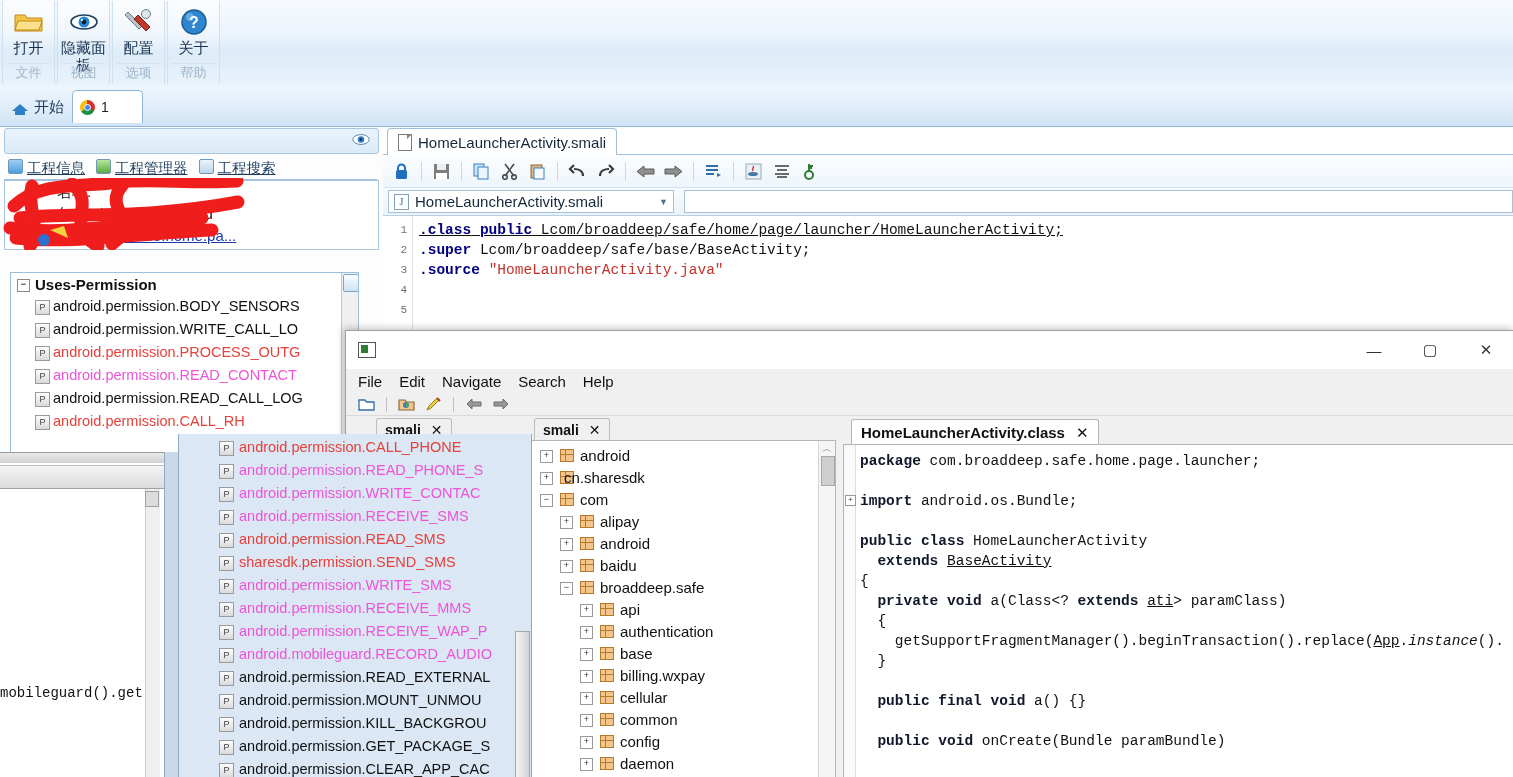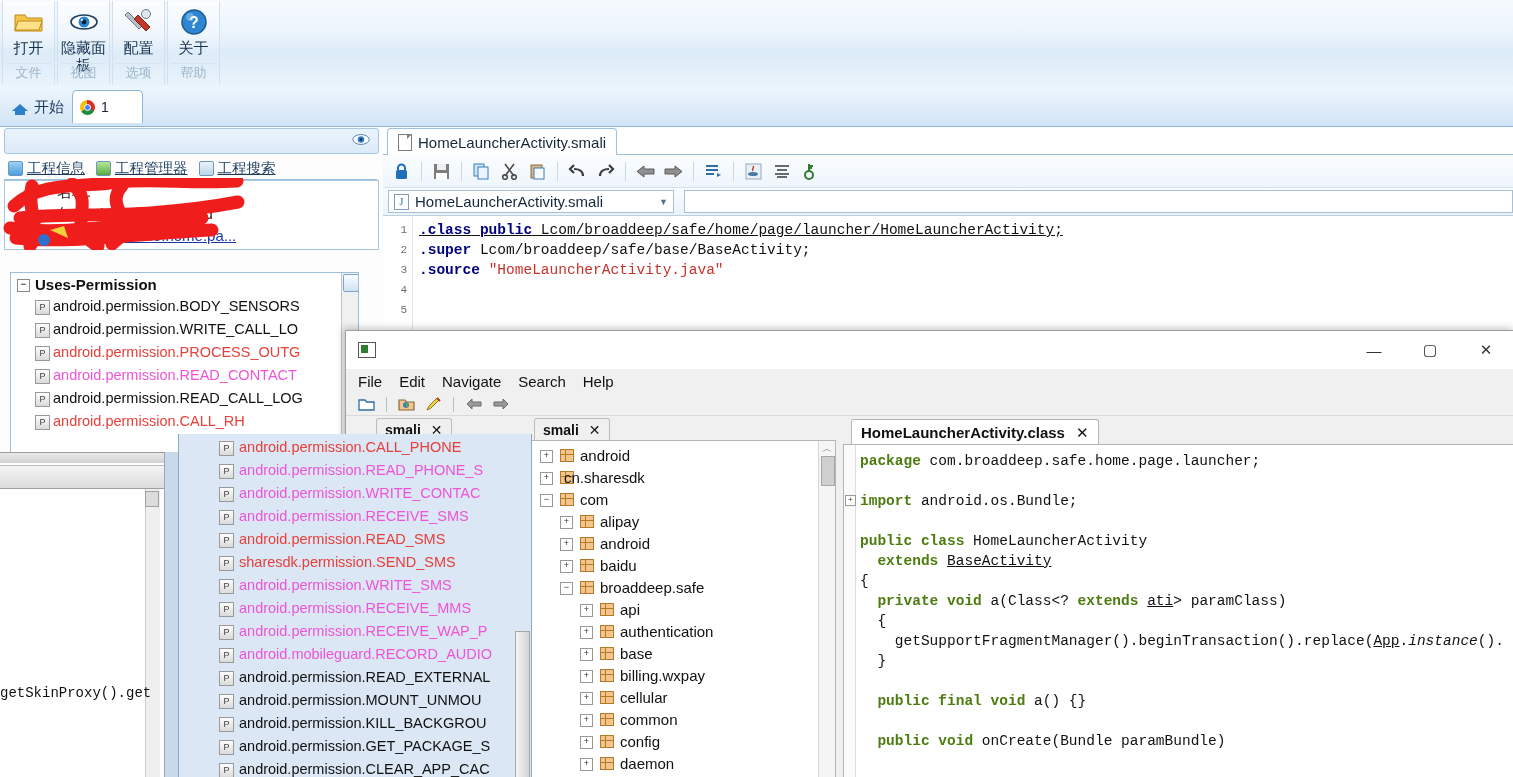--- a/index.html
+++ b/index.html
@@ -48,21 +48,21 @@
   .chromeicon:after{content:"";position:absolute;left:4px;top:4px;width:7px;height:7px;border-radius:50%;
     background:#4285f4;border:1px solid #fff;box-sizing:border-box;}
 
   
   .leftpanel{position:absolute;left:2px;top:128px;width:377px;height:330px;}
   .lp-search{position:absolute;left:2px;top:0;width:373px;height:24px;
     background:linear-gradient(to bottom,#eaf3fc,#dcebf8);border:1px solid #a7c6e1;border-radius:3px;}
   .eye{position:absolute;right:8px;top:4px;width:18px;height:13px;}
   .lp-tabs{position:absolute;left:2px;top:27px;width:373px;height:24px;display:flex;align-items:flex-end;gap:3px;
            border-bottom:1px solid #9dbfd9;}
-  .lp-tab{display:flex;align-items:center;gap:4px;font-size:14.5px;color:#1b3c5e;padding:1px 4px;text-decoration:underline;}
+  .lp-tab{display:flex;gap:4px;font-size:14.5px;color:#1b3c5e;padding:1px 4px;text-decoration:underline;}
   .minibox{width:13px;height:13px;border:1px solid #6f97ba;border-radius:2px;display:inline-block;}
   .mb-blue{background:linear-gradient(#9fd0f5,#4b9fdd);}
   .mb-green{background:linear-gradient(#b7e79a,#59ab3e);}
   .mb-gray{background:linear-gradient(#eaf3fb,#bcd6ea);}
   .lp-info{position:absolute;left:2px;top:52px;width:373px;height:68px;
            border:1px solid #a7c6e1;background:#ffffff;overflow:hidden;}
   .lp-info .row{font-size:15px;color:#1d1d1d;padding-left:52px;line-height:22px;white-space:nowrap;}
   .lp-info .link{color:#1b39a8;text-decoration:underline;}
   .lp-ver{position:absolute;left:2px;top:122px;width:373px;font-size:15px;color:#111;white-space:nowrap;}
   .lp-tree{position:absolute;left:8px;top:144px;width:347px;height:180px;
@@ -146,21 +146,21 @@
   
   .jd-srcpane{position:absolute;left:497px;top:0;right:0;bottom:0;}
   .src-tabrow{position:absolute;left:0;top:0;right:0;height:28px;background:#f0f0f0;}
   .src-tab{position:absolute;left:8px;top:3px;height:25px;background:#fff;
            border:1px solid #b5b5b5;border-bottom:none;border-radius:3px 3px 0 0;
            display:flex;align-items:center;gap:11px;padding:0 9px;font-size:15px;font-weight:bold;color:#111;}
   .src-body{position:absolute;left:0;top:28px;right:0;bottom:0;background:#fff;border:1px solid #b5b5b5;
             font-family:"Liberation Mono","DejaVu Sans Mono",monospace;font-size:14.5px;overflow:hidden;}
   .src-fold{position:absolute;left:0;top:0;width:11px;bottom:0;background:#fafafa;border-right:1px solid #ddd;}
   .sline{position:absolute;left:16px;line-height:20px;white-space:pre;color:#111;}
-  .jkw{color:#4d7c0f;font-weight:bold;font-family:Liberation Mono, monospace;}
+  .jkw{color:#0f172a;font-weight:bold;font-family:Liberation Mono, monospace;}
   .jud{text-decoration:underline;}
   .jit{font-style:italic;}
 
   
   .jd-leftpane{position:absolute;left:0;top:0;width:183px;bottom:0;background:#f0f0f0;}
   .jd-leftbox{position:absolute;left:2px;top:24px;right:2px;bottom:2px;background:#fafafa;border:1px solid #b5b5b5;}
 
   
   #permoverlay{position:absolute;left:178px;top:434px;width:352px;height:343px;
     background:#dbe7f4;border-left:1px solid #8fa9c3;border-right:1px solid #8fa9c3;overflow:hidden;}
@@ -435,21 +435,21 @@
         </div>
     </div>
   </div>
 </div>
 
 <div class="bgwin">
   <div class="bar1"></div>
   <div class="bar2"></div>
   <div class="sb"></div>
   <div class="sbt"></div>
-  <div class="code2">getSkinProxy().get</div>
+  <div class="code2">mobileguard().get</div>
 </div>
 <div class="bgstrip"></div>
 
 <div id="jd">
   <div class="jd-title">
     <span class="tico"></span>
     <div class="wbtns">
       <div class="wbtn">—</div>
       <div class="wbtn">▢</div>
       <div class="wbtn">✕</div>

